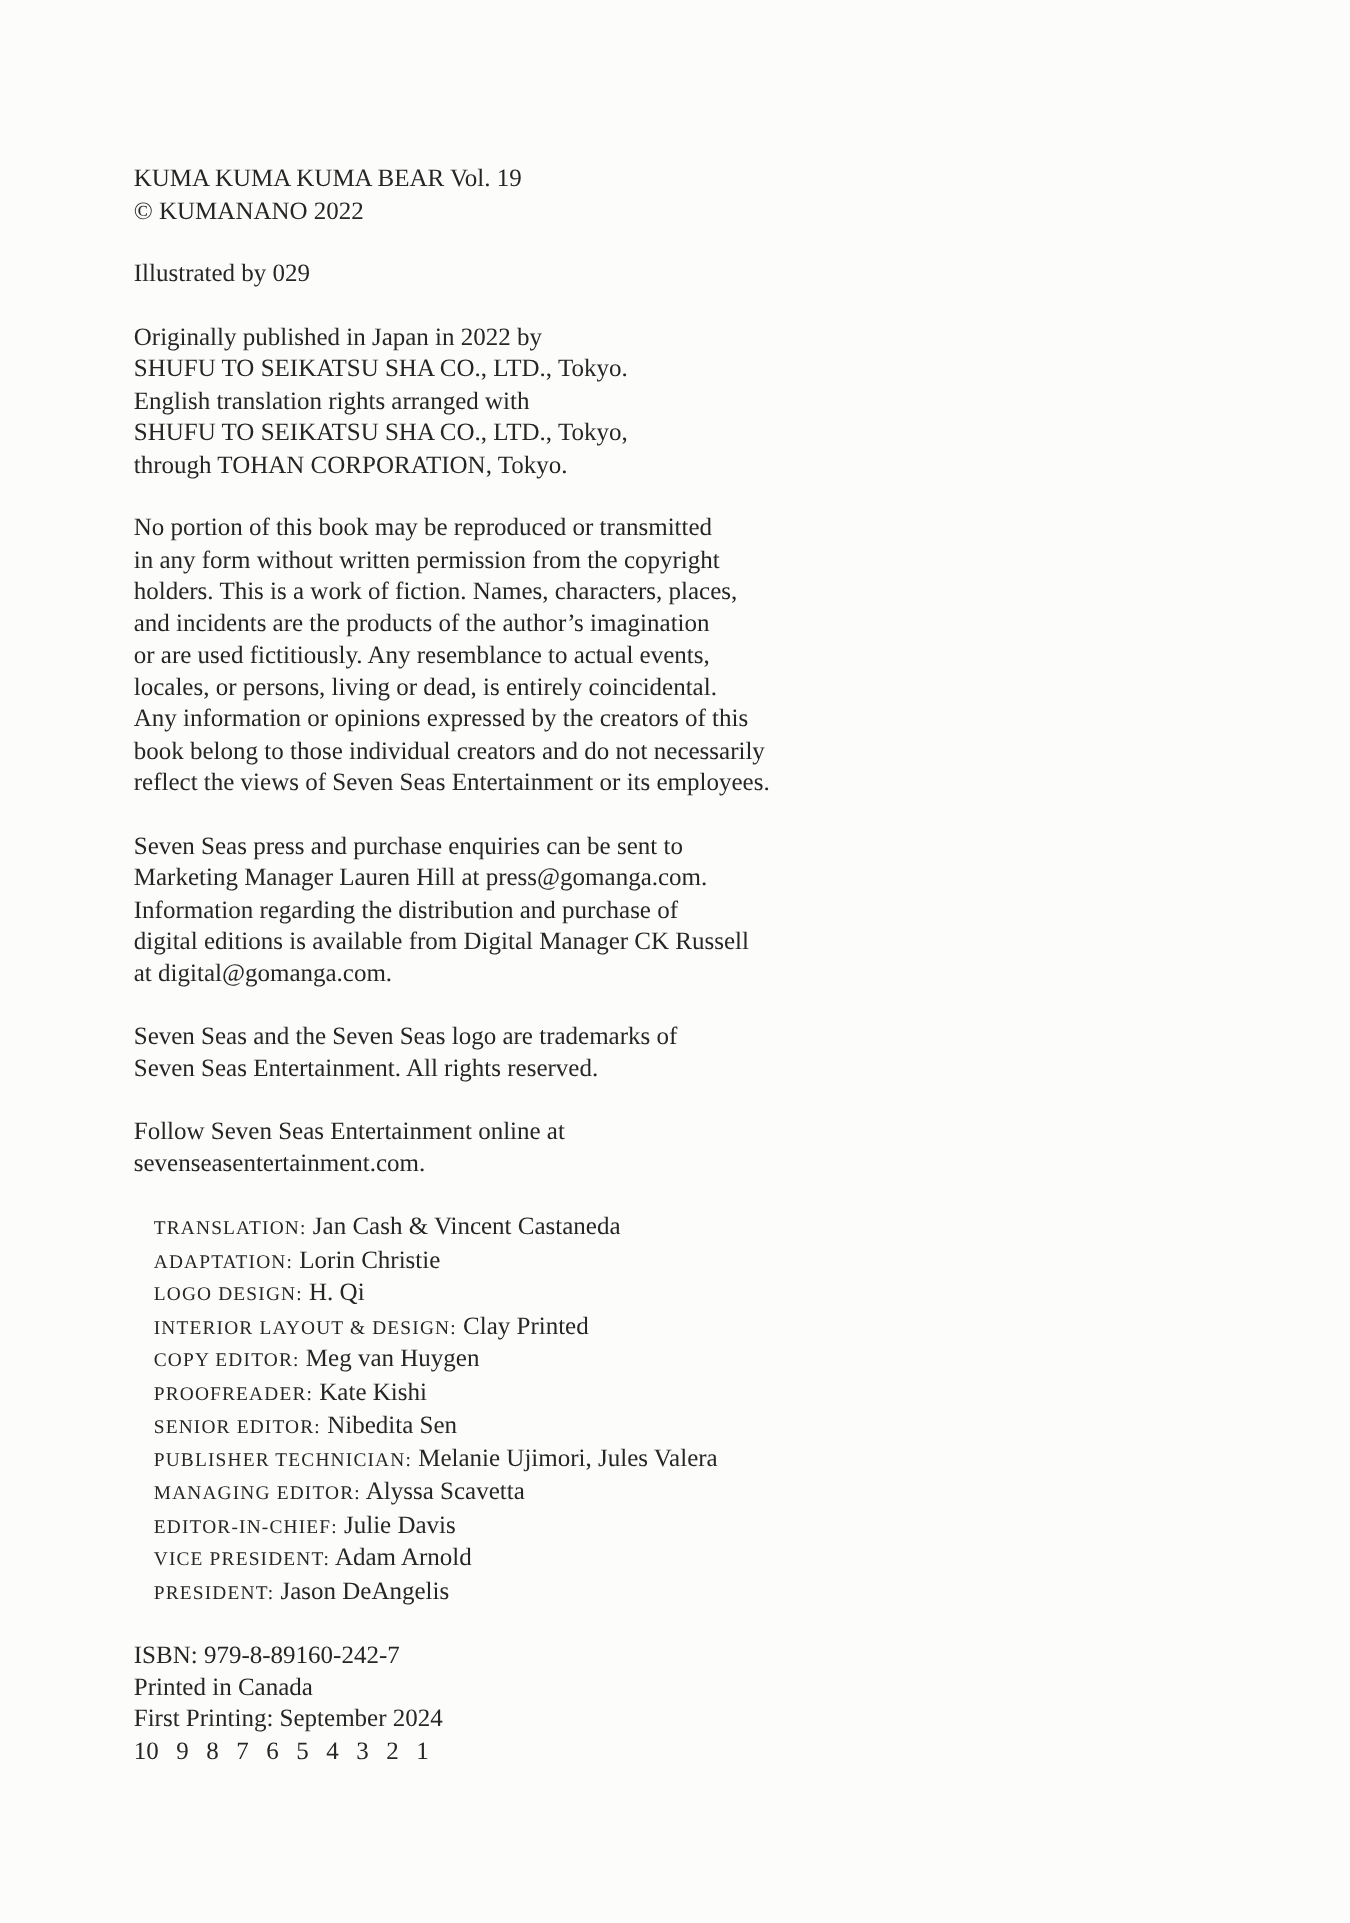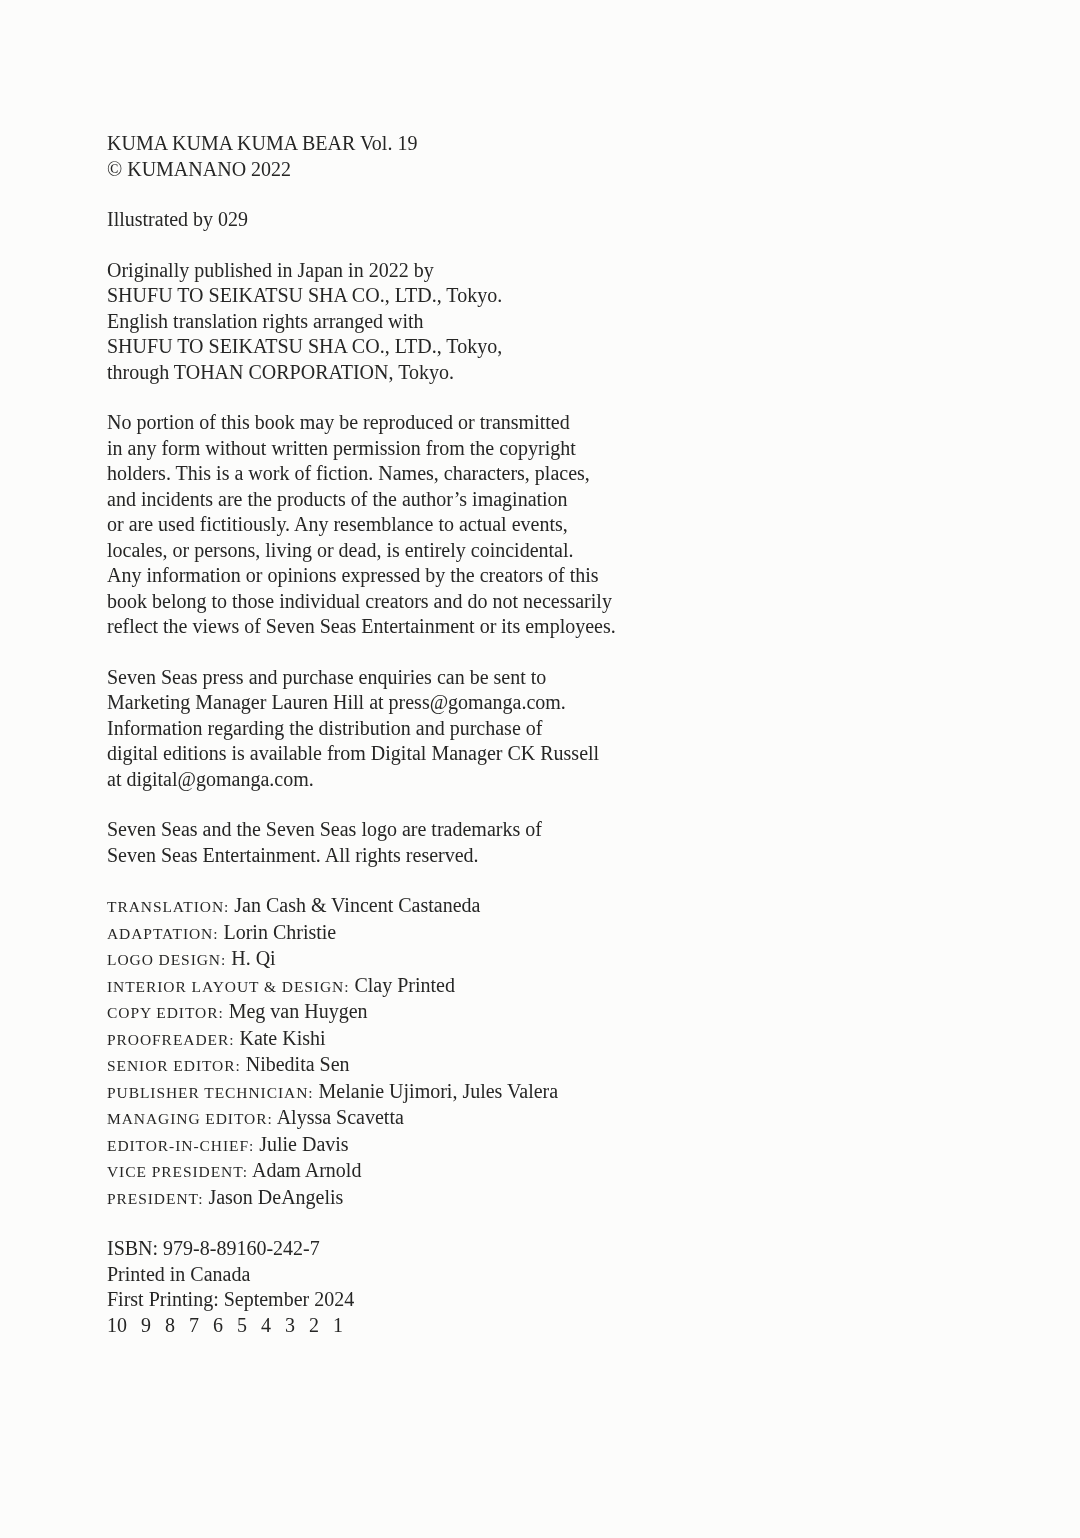--- a/index.html
+++ b/index.html
@@ -29,20 +29,21 @@
   }
   .credits {
     margin: 0 0 25px 0;
   }
   .credit-row {
     white-space: nowrap;
   }
   .credit-label {
     font-size: 15.5px;
     letter-spacing: 0.06em;
+    margin-left: 16px;
   }
   .print-info .line {
     white-space: pre;
     font-family: Liberation Serif, serif;
   }
   .number-line {
     word-spacing: 0.45em;
   }
 </style>
 </head>
@@ -73,20 +74,22 @@
 
   <p class="para">Seven Seas press and purchase enquiries can be sent to
 Marketing Manager Lauren Hill at press@gomanga.com.
 Information regarding the distribution and purchase of
 digital editions is available from Digital Manager CK Russell
 at digital@gomanga.com.</p>
 
   <p class="para">Seven Seas and the Seven Seas logo are trademarks of
 Seven Seas Entertainment. All rights reserved.</p>
 
+  <p class="para">Follow Seven Seas Entertainment online at
+sevenseasentertainment.com.</p>
 
   <div class="credits">
 
       <div class="credit-row"><span class="credit-label">TRANSLATION:</span> <span class="credit-name">Jan Cash &amp; Vincent Castaneda</span></div>
 
       <div class="credit-row"><span class="credit-label">ADAPTATION:</span> <span class="credit-name">Lorin Christie</span></div>
 
       <div class="credit-row"><span class="credit-label">LOGO DESIGN:</span> <span class="credit-name">H. Qi</span></div>
 
 

